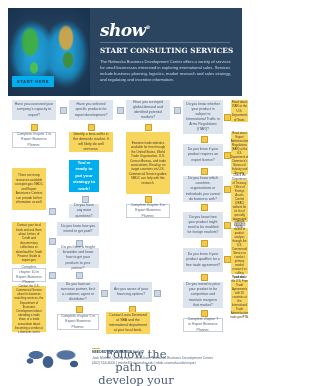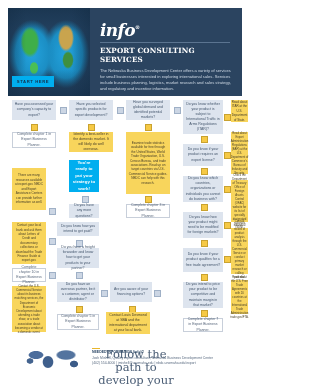--- a/index.html
+++ b/index.html
@@ -101,23 +101,23 @@
 <body>
 
 <div class="page">
 
   <div class="header">
     <div class="hands">
       <div class="hand-shade"></div>
     </div>
     <div class="start-btn">START HERE</div>
     <div class="head-right">
-      <div class="logo"><span>info</span><sup>®</sup></div>
+      <div class="logo"><span>show</span><sup>®</sup></div>
       <div class="rule"></div>
-      <div class="head-title">EXPORT CONSULTING SERVICES</div>
+      <div class="head-title">START CONSULTING SERVICES</div>
       <div class="head-body">The Nebraska Business Development Center offers a variety of services for small businesses interested in exploring international sales. Services include business planning, logistics, market research and sales strategy, and regulatory and incentive information.</div>
 
     </div>
   </div>
 
   <div class="flow">
 
     <div class="node n-blue" style="left:12px;top:4px;width:44px;height:20px;">Have you assessed your company's capacity to export?</div>
     <div class="conn blue" style="left:60px;top:11px;"></div>
     <div class="node n-blue" style="left:69px;top:4px;width:44px;height:20px;">Have you selected specific products for export development?</div>

